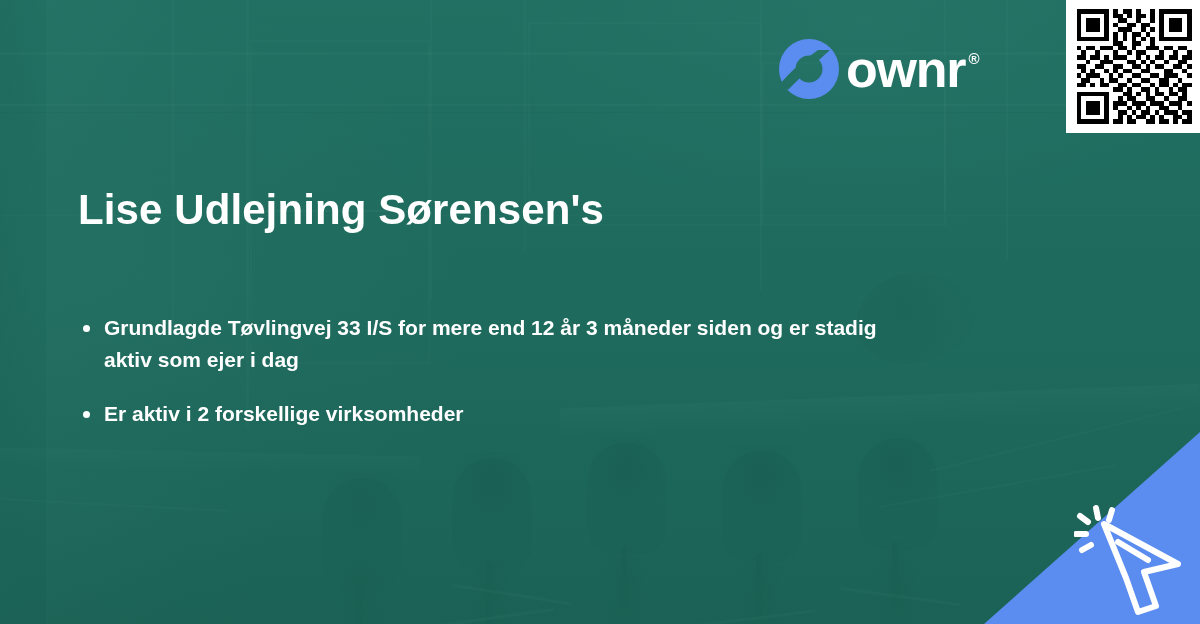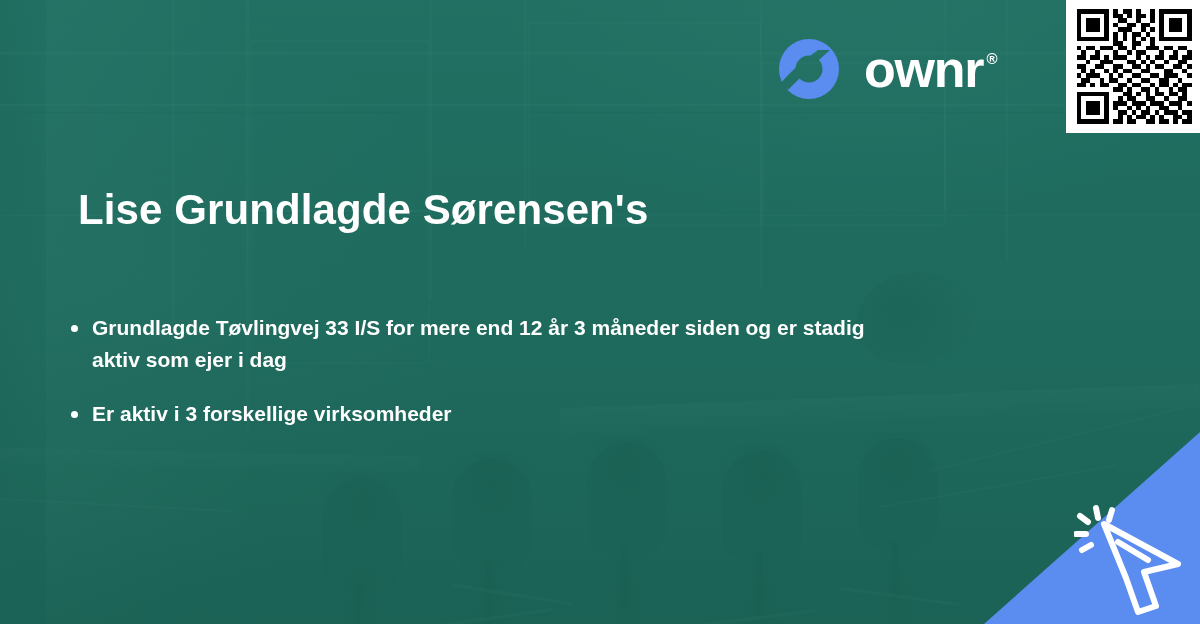--- a/index.html
+++ b/index.html
@@ -181,21 +181,21 @@
     left: 78px;
     top: 215px;
     font-size: 35px;
     font-weight: normal;
     color: #f2fbf8;
     white-space: nowrap;
   }
 
   .bullets {
     position: absolute;
-    left: 66px;
+    left: 78px;
     top: 312px;
     width: 900px;
   }
   .bullet {
     position: relative;
     display: block;
     padding-left: 26px;
     margin-bottom: 22px;
     font-size: 21px;
     font-weight: bold;
@@ -217,21 +217,21 @@
   .logo {
     position: absolute;
     left: 778px;
     top: 36px;
     display: flex;
     align-items: center;
     height: 66px;
   }
   .logo-mark { display: block; }
   .logo-word {
-    margin-left: 24px;
+    margin-left: 6px;
     font-size: 52px;
     font-weight: bold;
     letter-spacing: -1.2px;
     color: #ffffff;
     line-height: 52px;
   }
   .logo-reg {
     margin-left: 3px;
     align-self: flex-start;
     margin-top: 14px;
@@ -319,30 +319,30 @@
 
     <div class="streak s1"></div>
     <div class="streak s2"></div>
     <div class="streak s3"></div>
 
     <div class="photo-tint"></div>
   </div>
 
   <div class="content">
 
-    <h1 class="title">Lise Grundlagde Sørensen's</h1>
+    <h1 class="title">Lise Udlejning Sørensen's</h1>
 
     <div class="bullets">
       <div class="bullet b1">
         <span class="dot"></span>
         <span>Grundlagde Tøvlingvej 33 I/S for mere end 12 år 3 måneder siden og er stadig aktiv som ejer i dag</span>
       </div>
       <div class="bullet">
         <span class="dot"></span>
-        <span>Er aktiv i 3 forskellige virksomheder</span>
+        <span>Er aktiv i 2 forskellige virksomheder</span>
       </div>
     </div>
 
     <div class="logo">
       <svg class="logo-mark" width="62" height="62" viewBox="0 0 62 62">
         <defs>
           <mask id="swirlMask">
             <rect x="0" y="0" width="62" height="62" fill="#fff"></rect>
             <circle cx="31" cy="31" r="13.5" fill="#000"></circle>
             <path d="M2 46 C 16 30, 26 22, 40 12 L 52 12 C 36 26, 24 38, 10 52 Z" fill="#000"></path>

